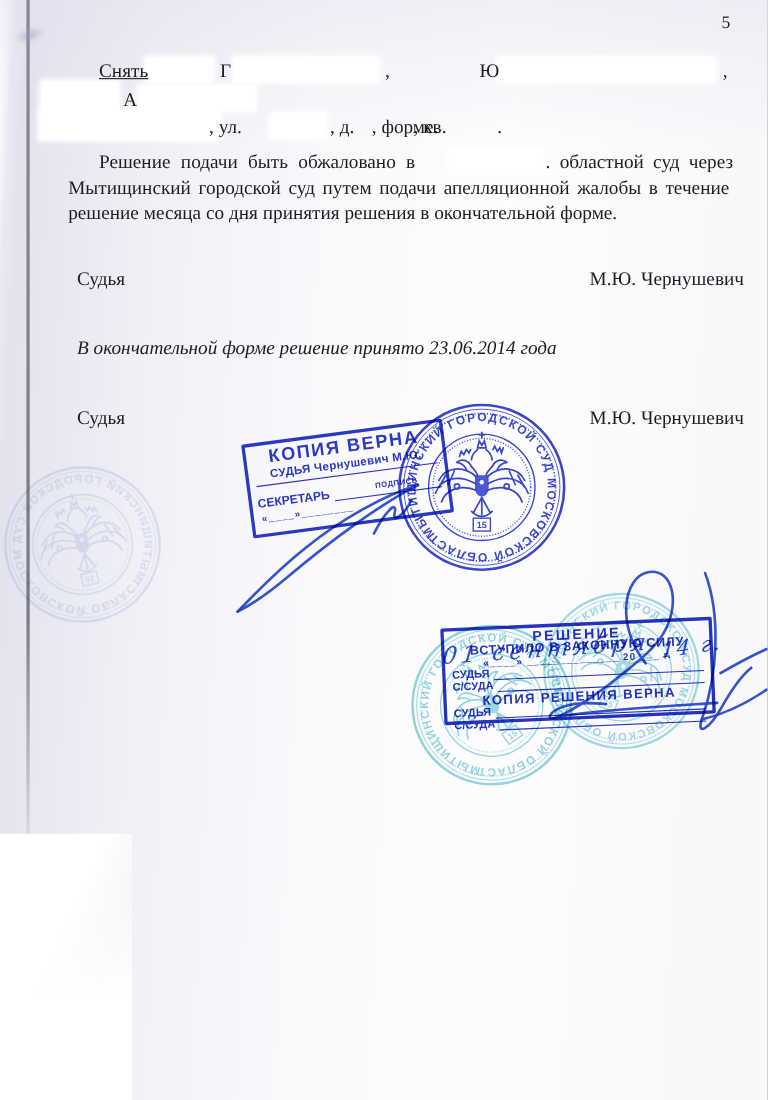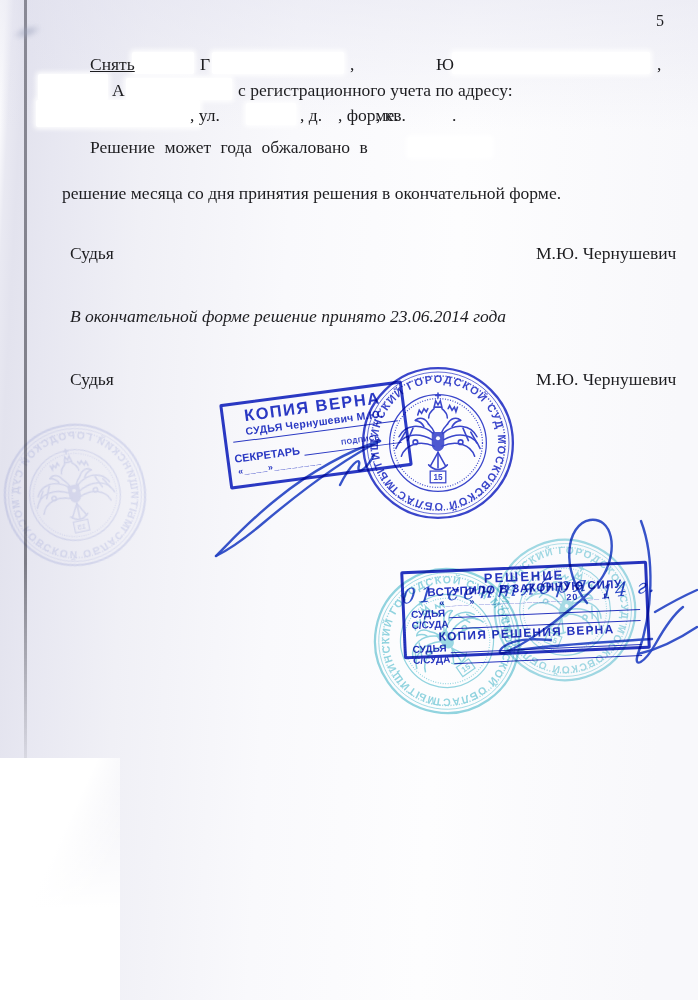--- a/index.html
+++ b/index.html
@@ -131,29 +131,30 @@
   <div class="redact" style="left:246px;top:103px;width:50px;height:22px;"></div>
   <div class="redact" style="left:408px;top:137px;width:84px;height:20px;"></div>
 
   <div class="t" style="left:90px;top:53px;text-decoration:underline;">Снять</div>
   <div class="t" style="left:200px;top:53px;">Г</div>
   <div class="t" style="left:350px;top:53px;">,</div>
   <div class="t" style="left:436px;top:53px;">Ю</div>
   <div class="t" style="left:657px;top:53px;">,</div>
 
   <div class="t" style="left:112px;top:79px;">А</div>
-  <div class="t" style="left:238px;top:79px;">с регистрационного учета по адресу:</div>
 
   <div class="t" style="left:190px;top:104px;">, ул.</div>
   <div class="t" style="left:300px;top:104px;">, д.</div>
   <div class="t" style="left:338px;top:104px;">, форме.</div>
   <div class="t" style="left:376px;top:104px;text-align:center;">, кв.</div>
   <div class="t" style="left:452px;top:104px;">.</div>
 
-  <div class="t" style="left:90px;top:136px;word-spacing:5px;">Решение может года обжаловано в</div>
+  <div class="t" style="left:90px;top:136px;word-spacing:5px;">Решение подачи быть обжаловано в</div>
+  <div class="t" style="left:496px;top:136px;word-spacing:4px;">. областной суд через</div>
+  <div class="t justify" style="left:62px;top:159px;width:601px;">Мытищинский городской суд путем подачи апелляционной жалобы в течение</div>
   <div class="t" style="left:62px;top:182px;">решение месяца со дня принятия решения в окончательной форме.</div>
 
   <div class="t" style="left:70px;top:242px;">Судья</div>
   <div class="t" style="left:536px;top:242px;">М.Ю. Чернушевич</div>
 
   <div class="t" style="left:70px;top:305px;font-style:italic;">В окончательной форме решение принято 23.06.2014 года</div>
 
   <div class="t" style="left:70px;top:368px;">Судья</div>
   <div class="t" style="left:536px;top:368px;">М.Ю. Чернушевич</div>
 

